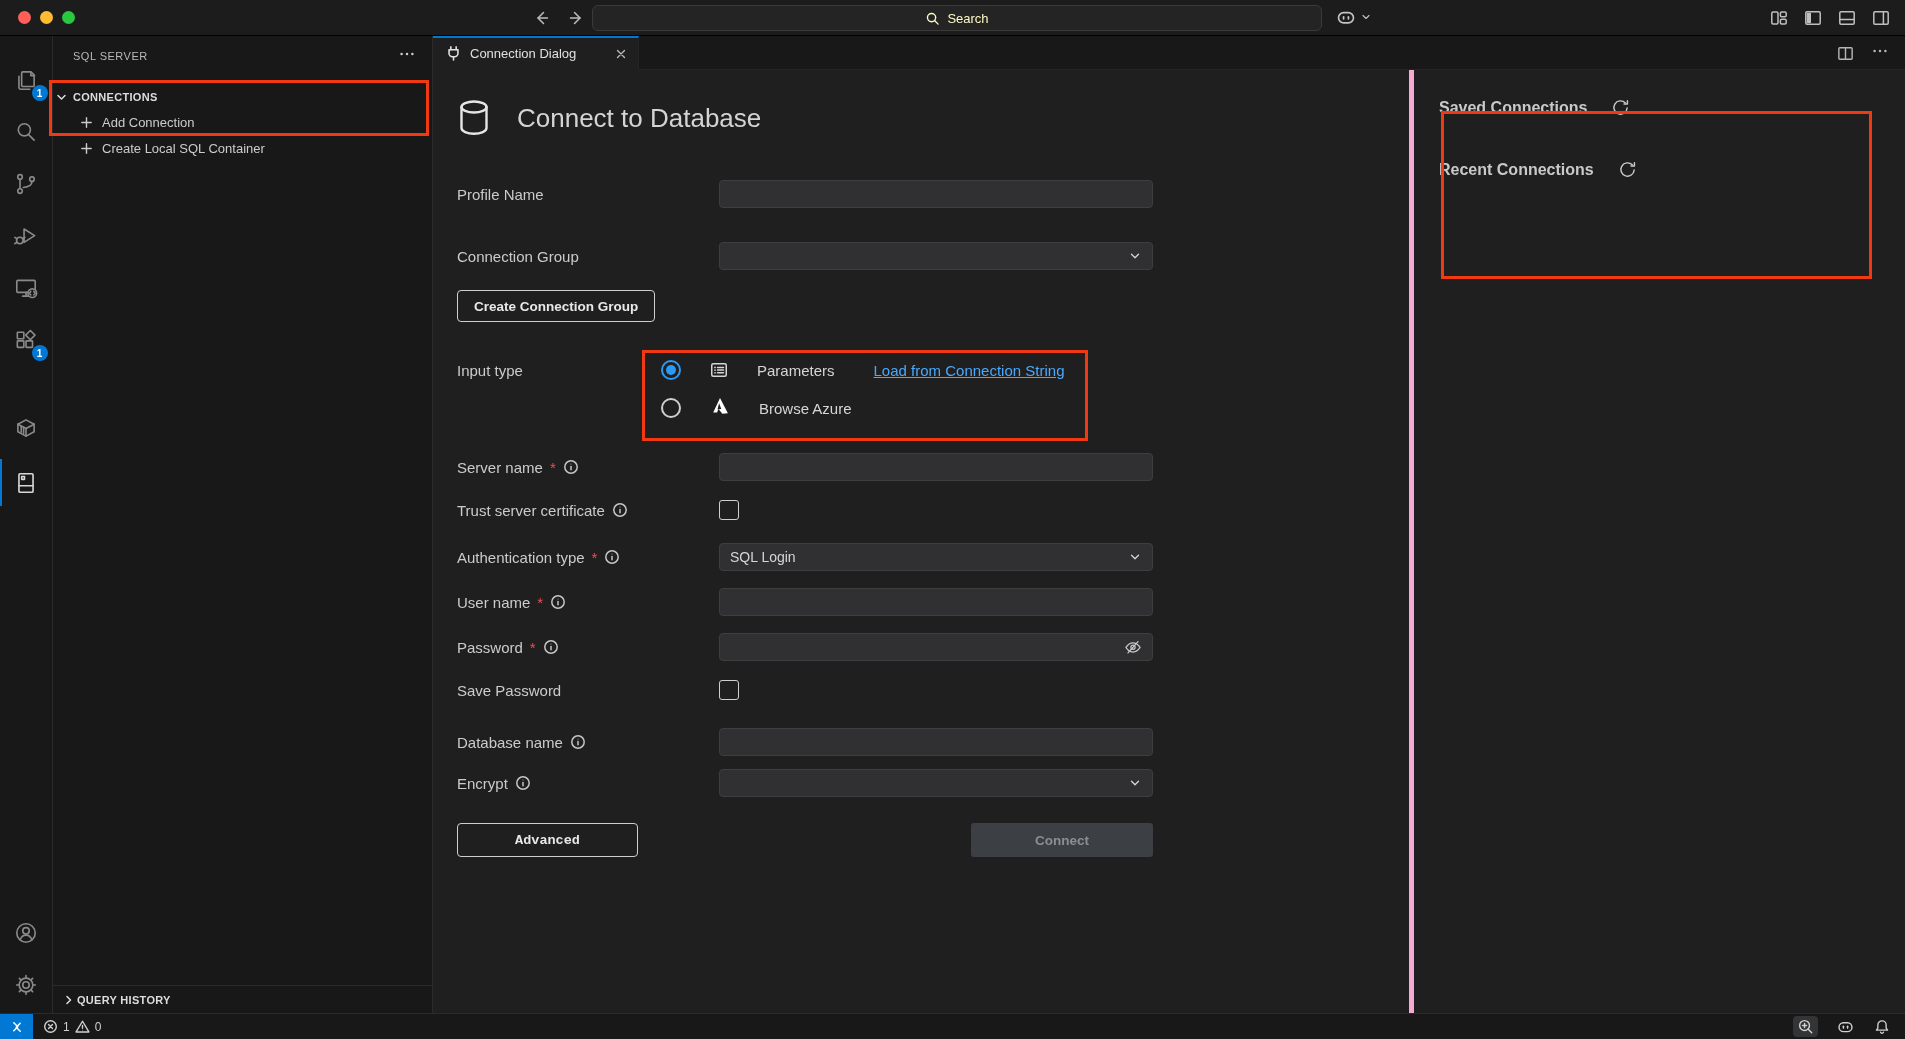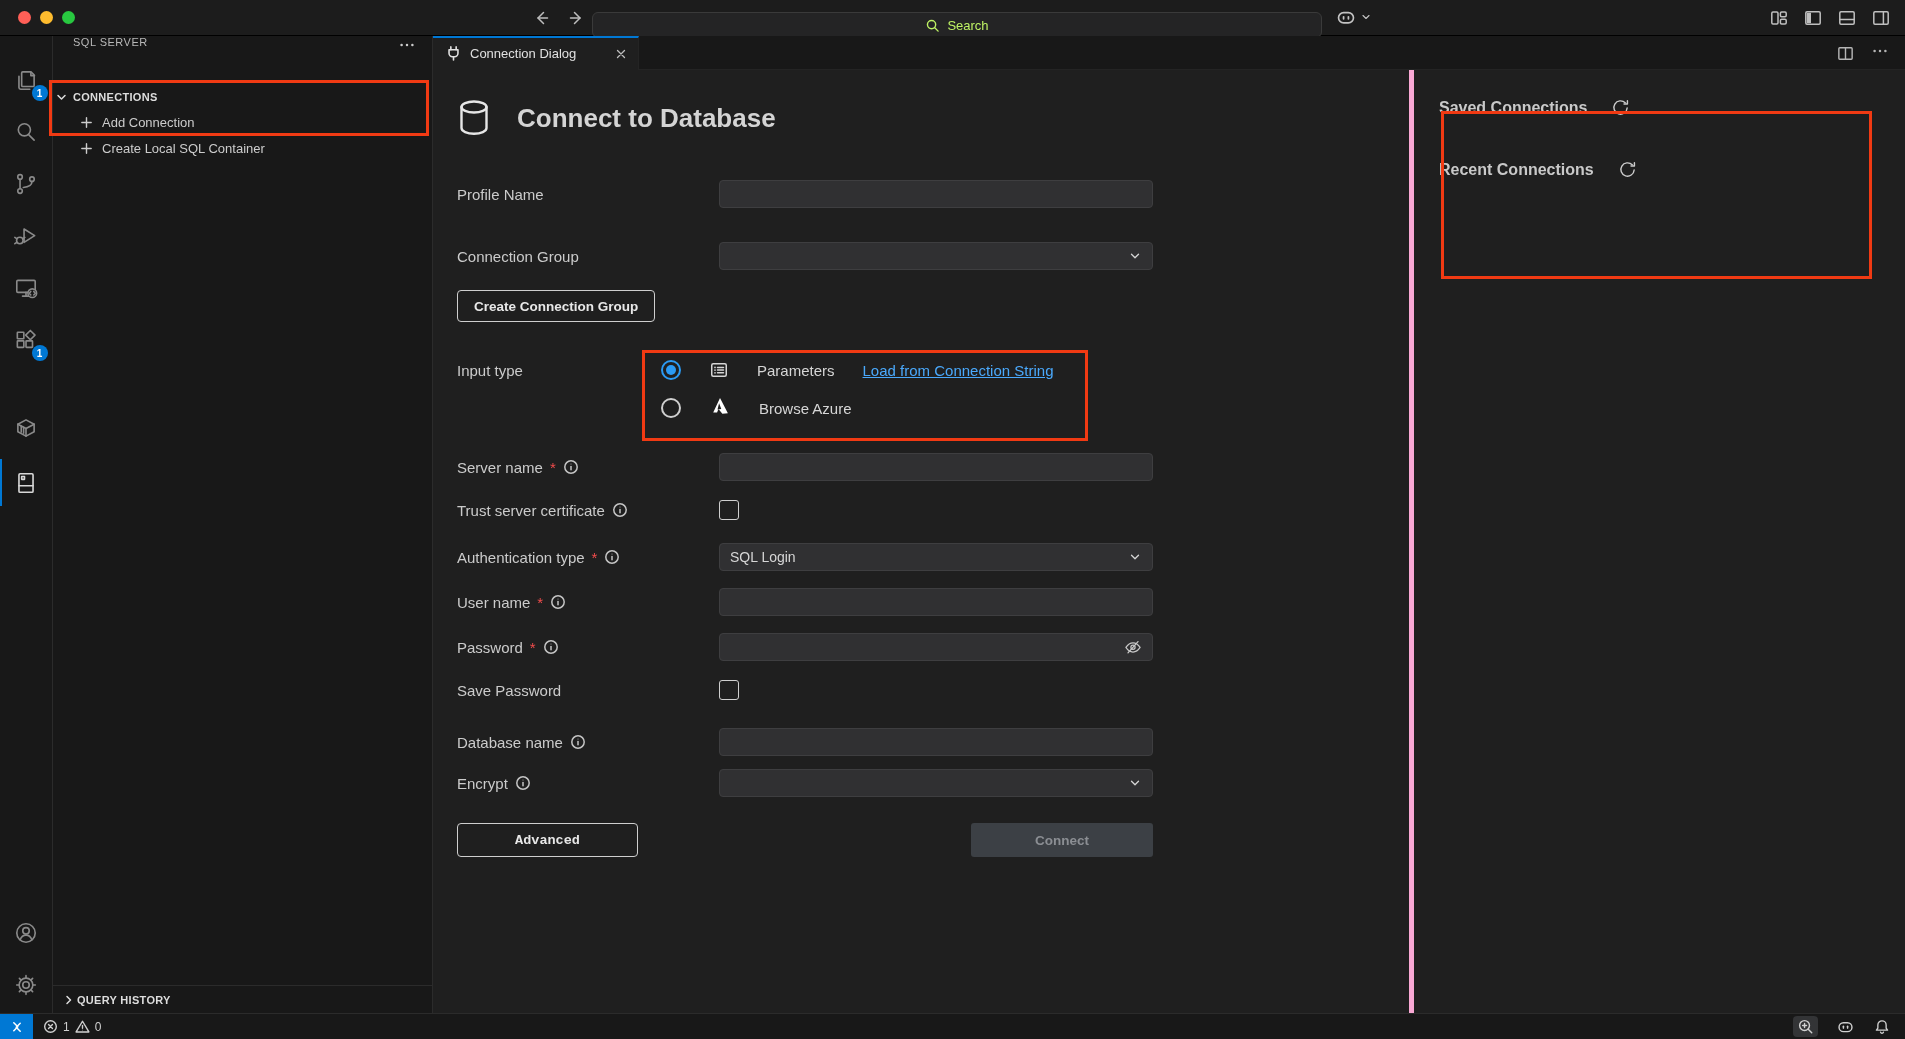--- a/index.html
+++ b/index.html
@@ -8,23 +8,23 @@
   .app { position:relative; width:1905px; height:1039px; }
   svg.ic { stroke:currentColor; fill:none; stroke-width:1.5; stroke-linecap:round; stroke-linejoin:round; display:block; }
 
   
   .titlebar { position:absolute; left:0; top:0; width:1905px; height:36px; background:#1c1c1c;
     border-bottom:1px solid #000; display:flex; align-items:center; }
   .traffic { display:flex; gap:9px; padding-left:18px; }
   .tl { width:13px; height:13px; border-radius:50%; }
   .tl.red{background:#ff5f57}.tl.yellow{background:#febc2e}.tl.green{background:#28c840}
   .navarrows { position:absolute; left:532px; display:flex; gap:14px; color:#bdbdbd; }
-  .searchbox { position:absolute; left:592px; top:12px; width:730px; height:26px; background:#242425;
+  .searchbox { position:absolute; left:592px; top:5px; width:730px; height:26px; background:#242425;
     border:1px solid #3a3a3a; border-radius:6px; display:flex; align-items:center; justify-content:center;
-    gap:7px; color:#bef264; font-size:13px; }
+    gap:7px; color:#fef9c3; font-size:13px; }
   .copilot-tb { position:absolute; left:1335px; top:6px; display:flex; align-items:center; gap:3px; color:#c3c3c3; }
   .tb-icons { position:absolute; right:14px; display:flex; gap:14px; color:#bfbfbf; }
 
   
   .main { position:absolute; left:0; top:36px; width:1905px; height:977px; display:flex; }
 
   
   .activitybar { width:53px; background:#181818; border-right:1px solid #2b2b2b; display:flex;
     flex-direction:column; align-items:center; padding-top:18px; }
   .ab-item { position:relative; width:53px; height:52px; display:flex; align-items:center; justify-content:center;
@@ -32,40 +32,40 @@
   .ab-item.tall { height:55px; }
   .ab-item.active { color:#d7d7d7; }
   .ab-item.active::before { content:''; position:absolute; left:0; top:4px; bottom:4px; width:2px; background:#0078d4; }
   .ab-spacer { height:34px; }
   .ab-bottom { margin-top:auto; display:flex; flex-direction:column; align-items:center; padding-bottom:2px; }
   .badge { position:absolute; right:5px; bottom:5px; min-width:16px; height:16px; border-radius:9px; background:#0078d4;
     color:#fff; font-size:10px; font-weight:bold; display:flex; align-items:center; justify-content:center; }
 
   
   .sidebar { width:380px; background:#181818; border-right:1px solid #2b2b2b; display:flex; flex-direction:column; }
-  .sb-header { height:40px; display:flex; justify-content:space-between; padding:0 16px 0 20px; }
+  .sb-header { height:40px; display:flex; align-items:center; justify-content:space-between; padding:0 16px 0 20px; }
   .sb-title { font-size:11px; letter-spacing:.5px; color:#b8b8b8; }
   .sb-section-header { height:25px; margin-top:8px; display:flex; align-items:center; gap:4px; padding-left:0;
     font-size:11px; font-weight:bold; letter-spacing:.3px; color:#dddddd; }
   .sb-item { height:26px; display:flex; align-items:center; gap:8px; padding-left:26px; font-size:13px; color:#cccccc; }
   .sb-bottom { margin-top:auto; height:28px; border-top:1px solid #2b2b2b; display:flex; align-items:center; gap:0;
     padding-left:8px; font-size:11px; font-weight:bold; letter-spacing:.3px; color:#dddddd; }
 
   
   .editor { flex:1; display:flex; flex-direction:column; background:#1f1f1f; }
   .tabstrip { height:34px; background:#181818; display:flex; position:relative; border-bottom:1px solid #242424;align-items:center; }
   .tab { width:206px; height:34px; background:#1f1f1f; border-top:2px solid #0078d4; border-right:1px solid #242424;
     display:flex; align-items:center; gap:8px; padding:0 10px 0 12px; font-size:13px; color:#e0e0e0; }
   .tab .close { margin-left:auto; color:#bdbdbd; }
   .editor-actions { position:absolute; right:16px; top:0; height:34px; display:flex; align-items:center; gap:16px; color:#b5b5b5; }
 
   .content { flex:1; display:flex; }
   .form-area { flex:1; padding-left:24px; }
   .dlg-heading { margin-top:26px; height:44px; display:flex; align-items:center; gap:26px; color:#e6e6e6; }
-  .dlg-title { font-size:26px; font-weight:700; color:#d4d4d4; }
+  .dlg-title { font-size:26px; font-weight:400; color:#d4d4d4; }
 
   .form { margin-top:40px; }
   .row { display:flex; align-items:center; height:28px; margin-bottom:16px; }
   .lbl { width:230px; display:flex; align-items:center; gap:7px; font-size:15px; color:#cbcbcb; }
   .req { color:#f14c4c; font-size:15px; }
   .info { color:#c5c5c5; }
   .fld { width:466px; position:relative; display:flex; align-items:center;padding-left:32px; }
   .tinput { width:466px; height:28px; background:#303032; border:1px solid #3e3e40; border-radius:4px; }
   .selectbox { width:466px; height:28px; background:#303032; border:1px solid #3e3e40; border-radius:4px;
     display:flex; align-items:center; justify-content:space-between; padding:0 10px; font-size:14px; color:#d6d6d6; }
@@ -80,21 +80,21 @@
   .mb26{margin-bottom:26px}.mb13{margin-bottom:13px}
   .row-chk{height:24px}
   .row-group { display:flex; align-items:flex-start; margin-bottom:26px; }
   .row-group .lbl { height:38px; }
   .radio-group { margin-left:-35px; padding-left:9px; }
   .radio-row { height:38px; display:flex; align-items:center; gap:28px; }
   .radio { width:20px; height:20px; border-radius:50%; border:2px solid #cfcfcf; position:relative; background:transparent; }
   .radio.sel { border-color:#2b9af3; }
   .radio.sel::after { content:''; position:absolute; left:3px; top:3px; width:10px; height:10px; border-radius:50%; background:#2b9af3; }
   .radio-label { font-size:15px; color:#d6d6d6; }
-  .link { color:#4aa9fc; font-size:15px; }
+  .link { color:#4aa9fc; font-size:15px; margin-left:11px; }
   .eye { position:absolute; right:10px; color:#c9c9c9; }
   .row-actions { display:flex; align-items:center; height:34px; }
   .row-actions .lbl-slot { width:230px;font-family:Liberation Mono, monospace; }
   .row-actions .fld-slot { width:466px; display:flex; justify-content:flex-end; }
 
   
   .right-panel { width:496px; border-left:5px solid #f9a8d4; padding:28px 0 0 25px; }
   .rp-row { display:flex; align-items:center; gap:24px; margin-bottom:43px; color:#c9c9c9; }
   .rp-title { font-size:16px; font-weight:bold; }
   .rp-refresh { color:#cccccc; }

